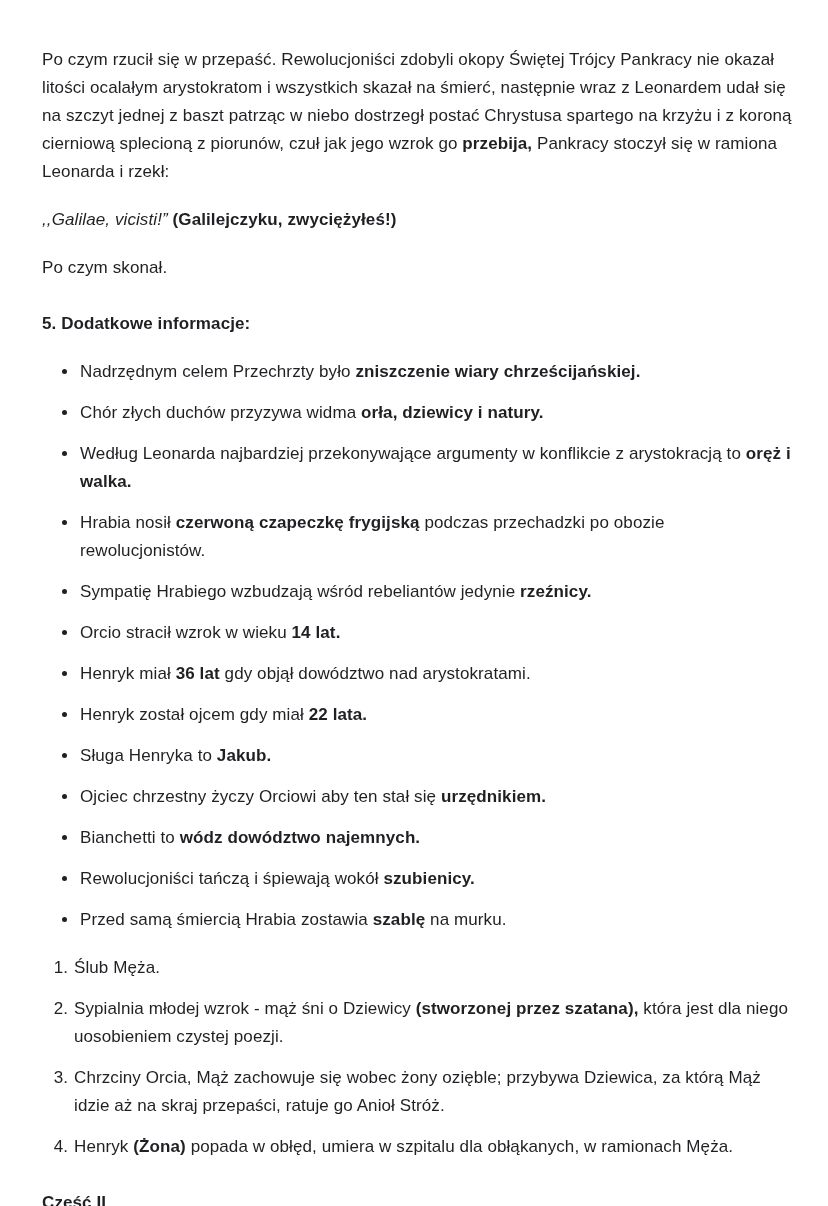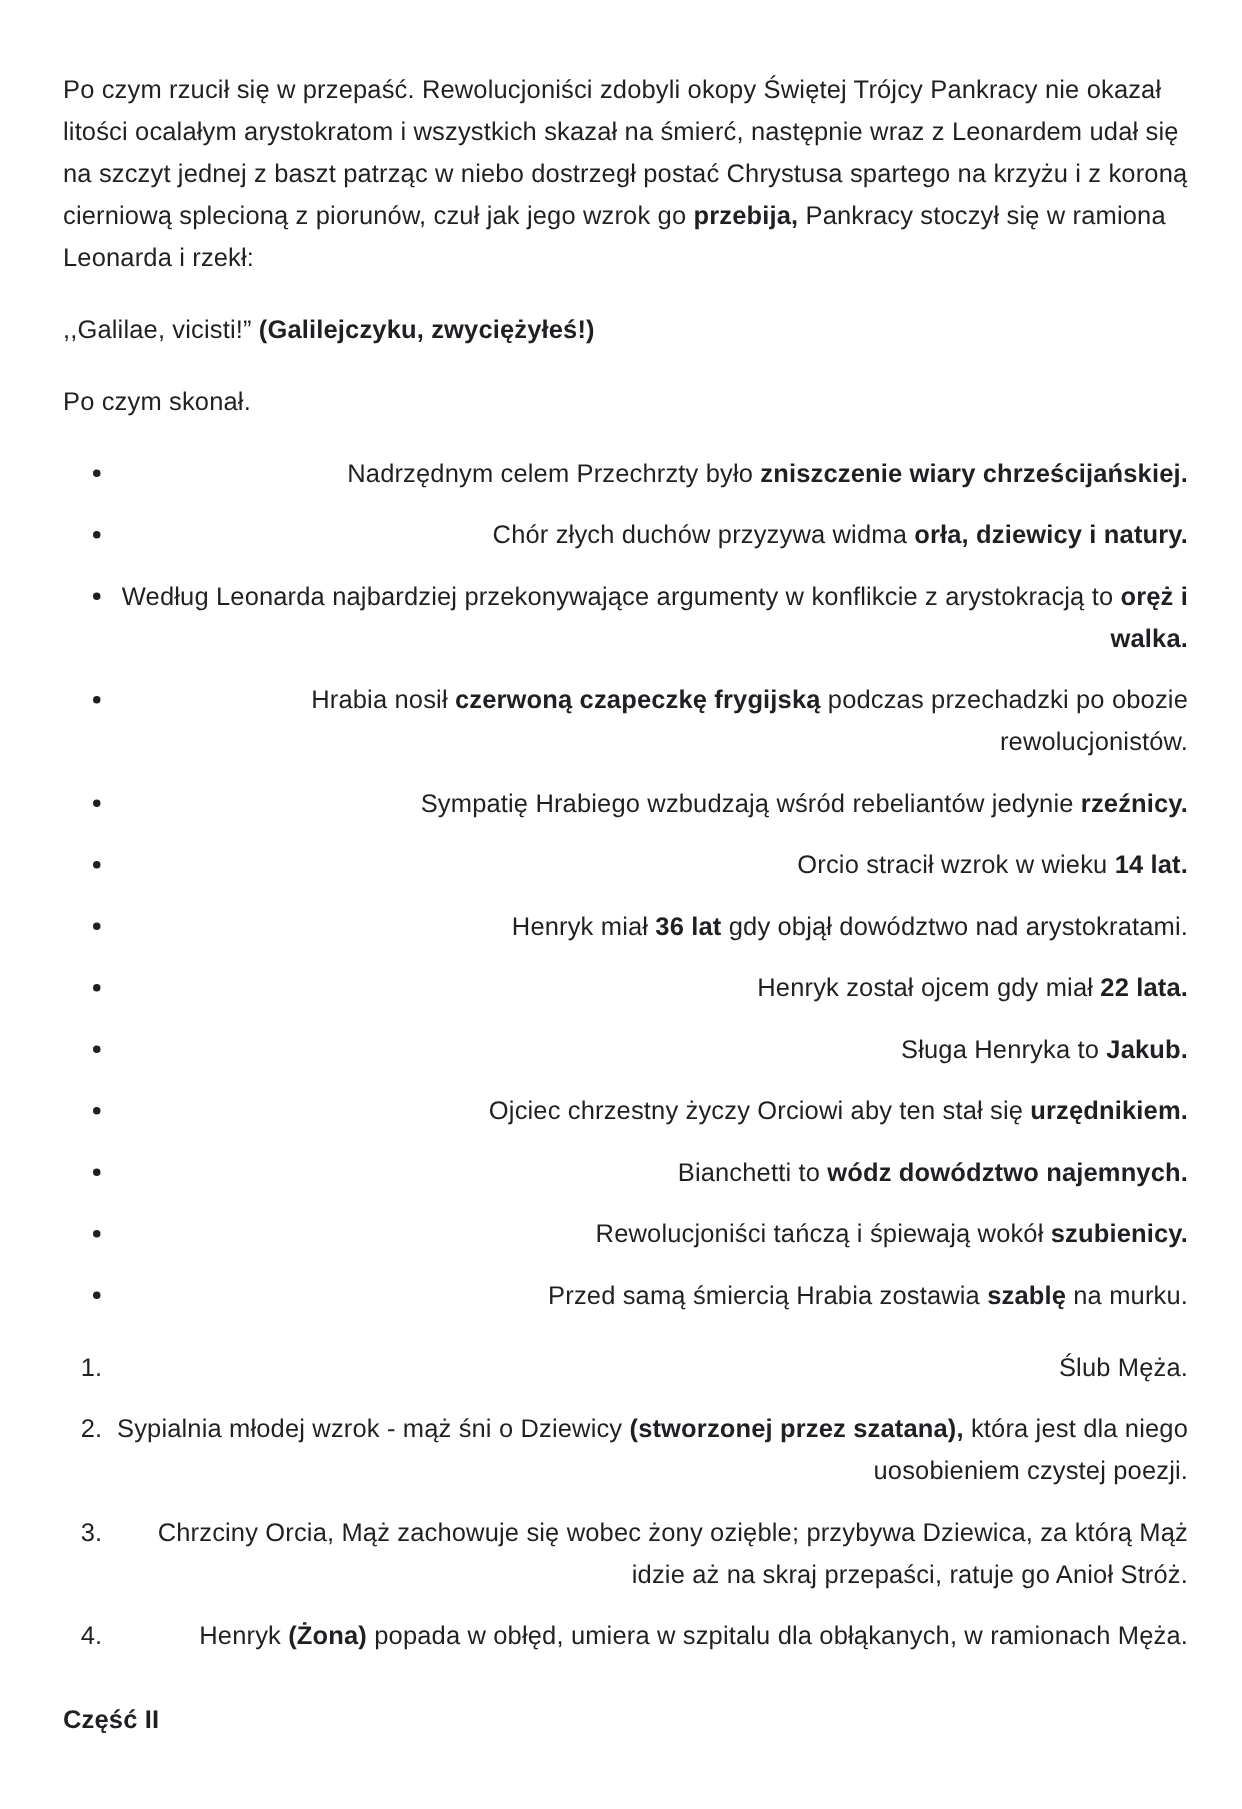--- a/index.html
+++ b/index.html
@@ -34,33 +34,33 @@
     padding-left: 37px;
     list-style-type: disc;
   }
   .doc ol {
     margin: 0 0 20px 0;
     padding-left: 31px;
   }
   .doc li {
     margin: 13px 0 3px 0;
     padding-left: 1px;
-    text-align: right;
   }
   .seg-b { font-weight: 700; }
-  .seg-i { }
+  .seg-i { font-style: italic; }
 </style>
 </head>
 <body>
 
 <div class="doc">
   <div>
       <p><span>Po czym rzucił się w przepaść. Rewolucjoniści zdobyli okopy Świętej Trójcy Pankracy nie okazał litości ocalałym arystokratom i wszystkich skazał na śmierć, następnie wraz z Leonardem udał się na szczyt jednej z baszt patrząc w niebo dostrzegł postać Chrystusa spartego na krzyżu i z koroną cierniową splecioną z piorunów, czuł jak jego wzrok go </span><span class="seg-b">przebija,</span><span> Pankracy stoczył się w ramiona Leonarda i rzekł:</span></p>
       <p><span class="seg-i">,,Galilae, vicisti!” </span><span class="seg-b">(Galilejczyku, zwyciężyłeś!)</span></p>
       <p><span>Po czym skonał.</span></p>
+      <p class="heading"><span class="seg-b">5. Dodatkowe informacje:</span></p>
       <ul>
         <li><span>Nadrzędnym celem Przechrzty było </span><span class="seg-b">zniszczenie wiary chrześcijańskiej.</span></li>
         <li><span>Chór złych duchów przyzywa widma </span><span class="seg-b">orła, dziewicy i natury.</span></li>
         <li><span>Według Leonarda najbardziej przekonywające argumenty w konflikcie z arystokracją to </span><span class="seg-b">oręż i walka.</span></li>
         <li><span>Hrabia nosił </span><span class="seg-b">czerwoną czapeczkę frygijską</span><span> podczas przechadzki po obozie rewolucjonistów.</span></li>
         <li><span>Sympatię Hrabiego wzbudzają wśród rebeliantów jedynie </span><span class="seg-b">rzeźnicy.</span></li>
         <li><span>Orcio stracił wzrok w wieku </span><span class="seg-b">14 lat.</span></li>
         <li><span>Henryk miał </span><span class="seg-b">36 lat</span><span> gdy objął dowództwo nad arystokratami.</span></li>
         <li><span>Henryk został ojcem gdy miał </span><span class="seg-b">22 lata.</span></li>
         <li><span>Sługa Henryka to </span><span class="seg-b">Jakub.</span></li>

